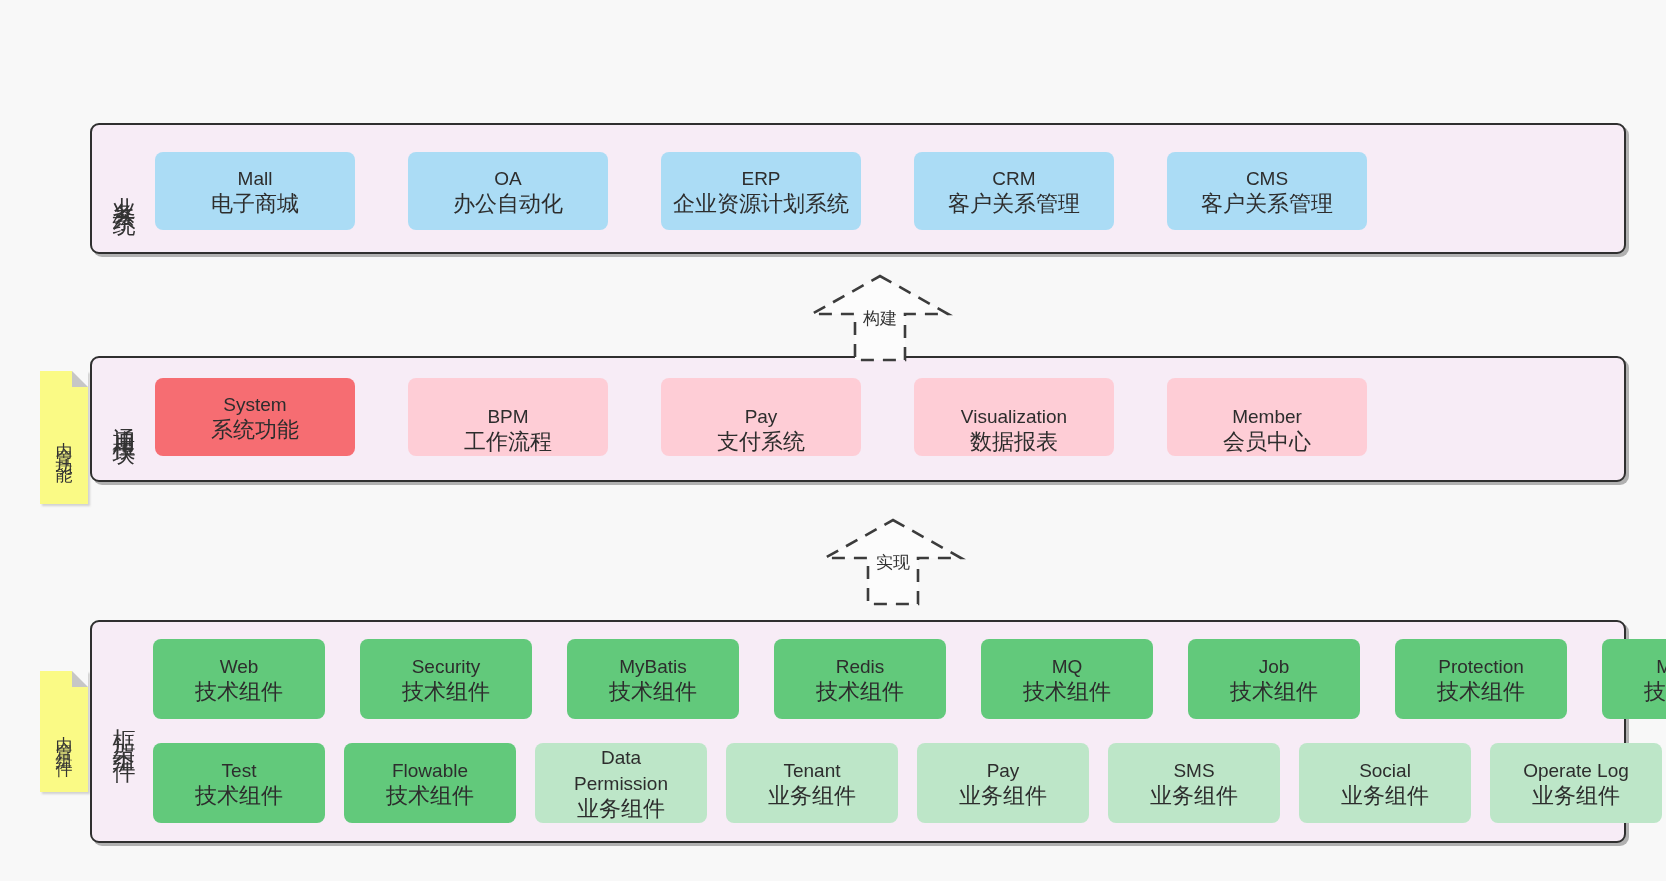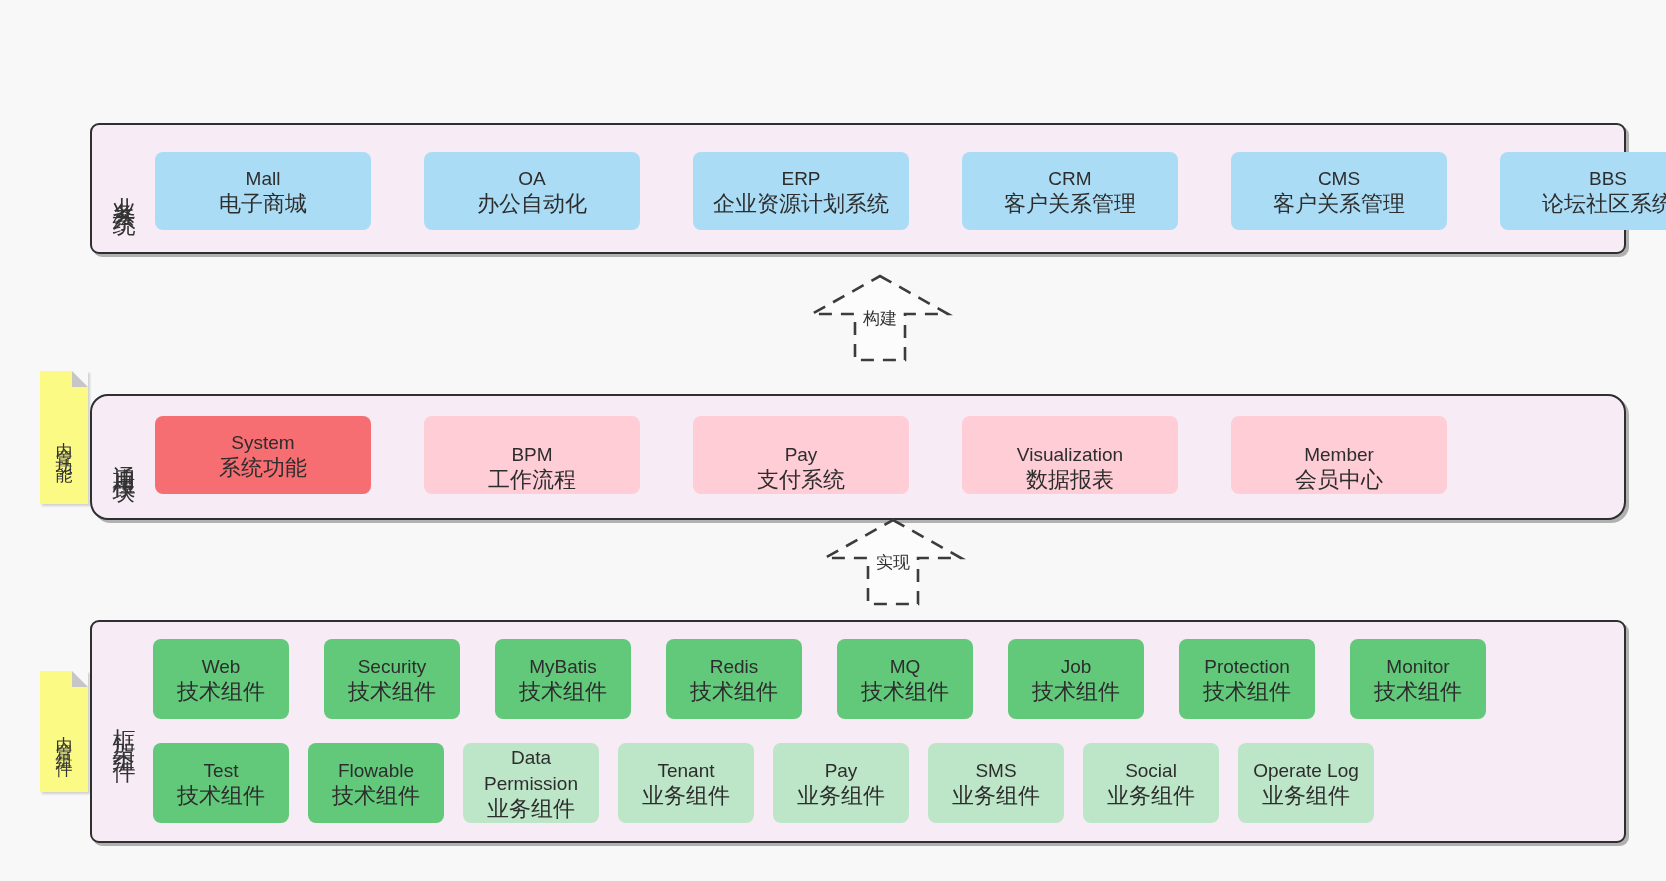--- a/index.html
+++ b/index.html
@@ -16,41 +16,41 @@
   .layer{
     position:absolute;
     background:#f7ecf6;
     border:2px solid #2f2f2f;
     border-radius:9px;
     box-shadow:3px 3px 0 rgba(90,90,90,0.45);
     box-sizing:border-box;
     z-index:2;
   }
   #layer-business{left:90px;top:123px;width:1536px;height:131px;}
-  #layer-modules{left:90px;top:394px;width:1536px;height:126px;border-radius:18px;}
+  #layer-modules{left:90px;top:356px;width:1536px;height:126px;}
   #layer-components{left:90px;top:620px;width:1536px;height:223px;}
 
   .layer-label{
     position:absolute;left:14px;top:0;bottom:0;width:36px;
     display:flex;align-items:center;justify-content:center;
   }
   .layer-label span{
     writing-mode:vertical-rl;text-orientation:upright;
     font-size:23px;color:#333;letter-spacing:5px;line-height:1;
   }
   #layer-components .layer-label span{letter-spacing:11px;}
 
   
   .box-row{position:absolute;display:flex;}
   .row-wide{left:63px;gap:53px;top:27px;}
-  .row-wide .box{width:216px;height:78px;}
+  .row-wide .box{width:200px;height:78px;}
   #layer-modules .row-wide{top:20px;}
   .row-grid1{left:61px;gap:35px;top:17px;}
   .row-grid2{left:61px;gap:19px;top:121px;}
-  .row-grid1 .box,.row-grid2 .box{width:136px;height:80px;}
+  .row-grid1 .box,.row-grid2 .box{width:172px;height:80px;}
 
   .box{
     border-radius:8px;
     display:flex;flex-direction:column;align-items:center;justify-content:center;
     text-align:center;box-sizing:border-box;padding:2px 4px;
     flex:0 0 auto;
   }
   .box-name{font-size:19px;line-height:26px;color:#2d2d2d;}
   .box-desc{font-size:22px;line-height:24px;color:#2d2d2d;}
   .row-grid1 .box-name,.row-grid2 .box-name{max-width:118px;}
@@ -119,24 +119,20 @@
           <div class="box-name">ERP</div>
           <div class="box-desc">企业资源计划系统</div>
         </div>
         <div class="box v-blue">
           <div class="box-name">CRM</div>
           <div class="box-desc">客户关系管理</div>
         </div>
         <div class="box v-blue">
           <div class="box-name">CMS</div>
           <div class="box-desc">客户关系管理</div>
-        </div>
-        <div class="box v-blue">
-          <div class="box-name">BBS</div>
-          <div class="box-desc">论坛社区系统</div>
         </div>
       </div>
   </section>
 
   <svg class="arrow" id="arrow-build" width="150" height="92" viewBox="0 0 150 92">
     <path d="M75 4 L143 42 L100 42 L100 88 L50 88 L50 42 L7 42 Z" fill="#fcfcfc" stroke="#3c3c3c" stroke-width="2.6" stroke-dasharray="13 9"></path>
     <rect x="52" y="33" width="46" height="26" fill="#fcfcfc"></rect>
     <text x="75" y="52" text-anchor="middle">构建</text>
   </svg>
 

